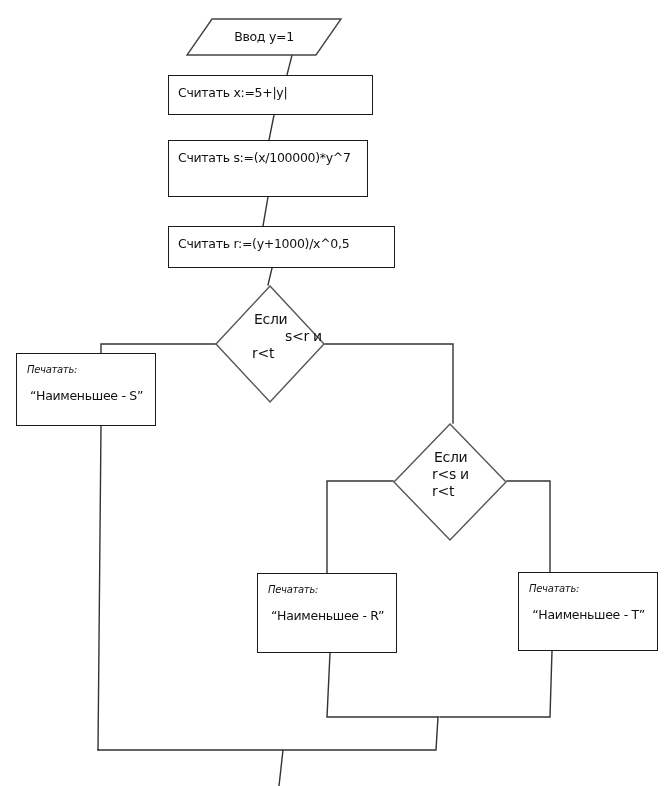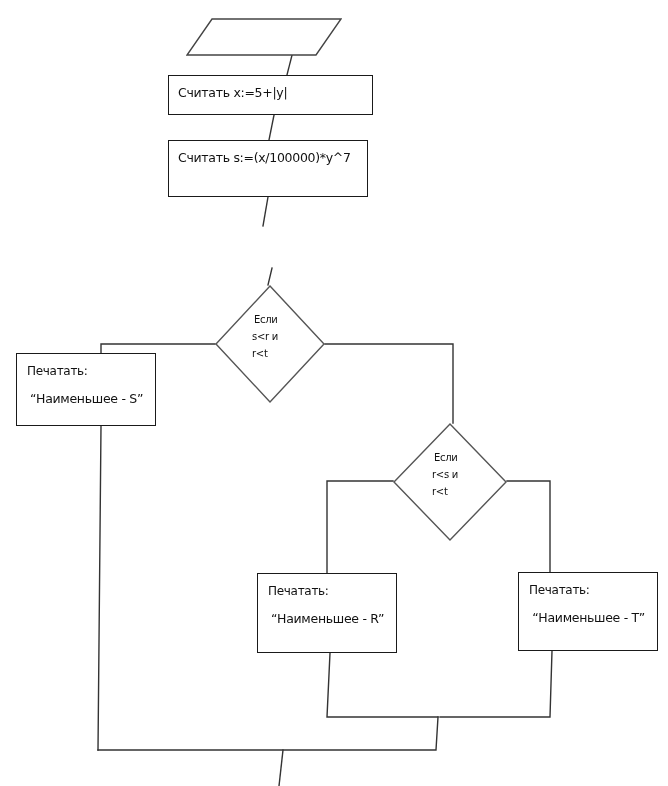--- a/index.html
+++ b/index.html
@@ -62,38 +62,39 @@
   .dec .shape {
     position: absolute;
     left: 0; top: 0;
     width: 100%;
     height: 100%;
   }
   .dec .txt {
     position: absolute;
     left: 50%;
     top: 25px;
-    font-size: 10px;
+    font-size: 14px;
     line-height: 17px;
     color: #111111;
     letter-spacing: -0.3px;
     white-space: pre;
     text-align: center;
   }
   .print {
     border: 1.4px solid #1a1a1a;
     background: #ffffff;
     padding: 10px 9px 8px 10px;
   }
   .print .l1 {
-    font-size: 12px;
+    font-size: 10px;
     color: #111111;
     letter-spacing: -0.3px;
     margin-bottom: 13px;
     white-space: nowrap;
+    font-style: italic;
   }
   .print .l2 {
     font-size: 12.5px;
     color: #111111;
     letter-spacing: -0.3px;
     white-space: nowrap;
     text-align: center;
   }
 </style>
 </head>
@@ -129,37 +130,41 @@
       <line x1="101" y1="426" x2="98" y2="750"></line>
 
       <line x1="283" y1="750" x2="279" y2="786"></line>
     </g>
   </svg>
 
   <div class="node io" style="left:186px; top:18px; width:156px; height:38px;">
     <svg class="shape" viewBox="0 0 156 38" preserveAspectRatio="none" xmlns="http://www.w3.org/2000/svg">
       <polygon points="26,1 155,1 130,37 1,37" fill="#ffffff" stroke="#444444" stroke-width="1.4"></polygon>
     </svg>
+    <div class="txt">Ввод y=1</div>
   </div>
 
   <div class="node proc" style="left:168px; top:75px; width:205px; height:40px;">
     <div class="txt">Считать x:=5+|y|</div>
   </div>
 
   <div class="node proc" style="left:168px; top:140px; width:200px; height:57px;">
     <div class="txt">Считать s:=(x/100000)*y^7</div>
   </div>
 
+  <div class="node proc" style="left:168px; top:226px; width:227px; height:42px;">
+    <div class="txt">Считать r:=(y+1000)/x^0,5</div>
+  </div>
 
   <div class="node dec" style="left:215px; top:285px; width:110px; height:118px;">
     <svg class="shape" viewBox="0 0 110 118" preserveAspectRatio="none" xmlns="http://www.w3.org/2000/svg">
       <polygon points="55,1 109,59 55,117 1,59" fill="#ffffff" stroke="#555555" stroke-width="1.4"></polygon>
     </svg>
     <div class="txt" style="top:26px; transform:translateX(-16px);">Если</div>
-    <div class="txt" style="top:43px; transform:translateX(-18px);">s&lt;r и</div>
+    <div class="txt" style="top:43px; transform:translateX(-18px);margin-left:33px;">s&lt;r и</div>
     <div class="txt" style="top:60px; transform:translateX(-18px);">r&lt;t</div>
   </div>
 
   <div class="node dec" style="left:393px; top:423px; width:114px; height:118px;">
     <svg class="shape" viewBox="0 0 114 118" preserveAspectRatio="none" xmlns="http://www.w3.org/2000/svg">
       <polygon points="57,1 113,59 57,117 1,59" fill="#ffffff" stroke="#555555" stroke-width="1.4"></polygon>
     </svg>
     <div class="txt" style="top:26px; transform:translateX(-16px);">Если</div>
     <div class="txt" style="top:43px; transform:translateX(-18px);">r&lt;s и</div>
     <div class="txt" style="top:60px; transform:translateX(-18px);">r&lt;t</div>

